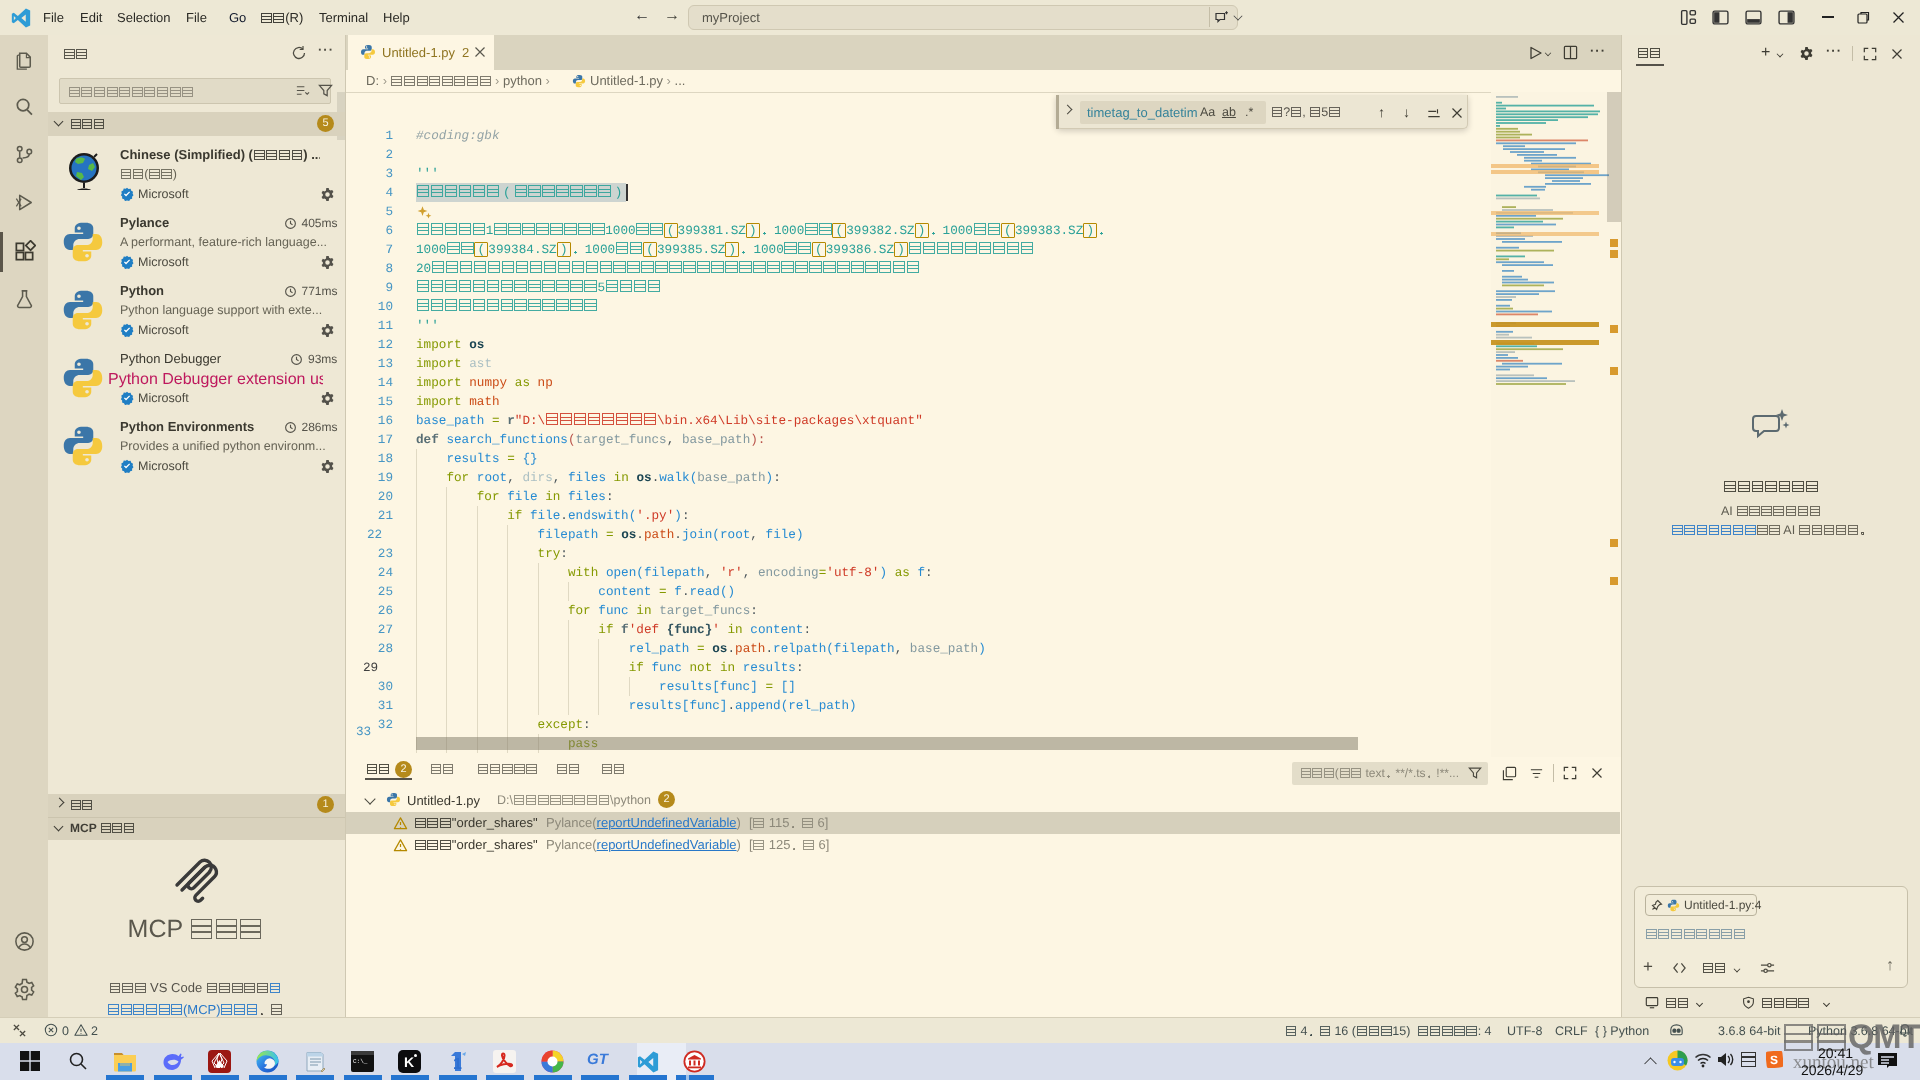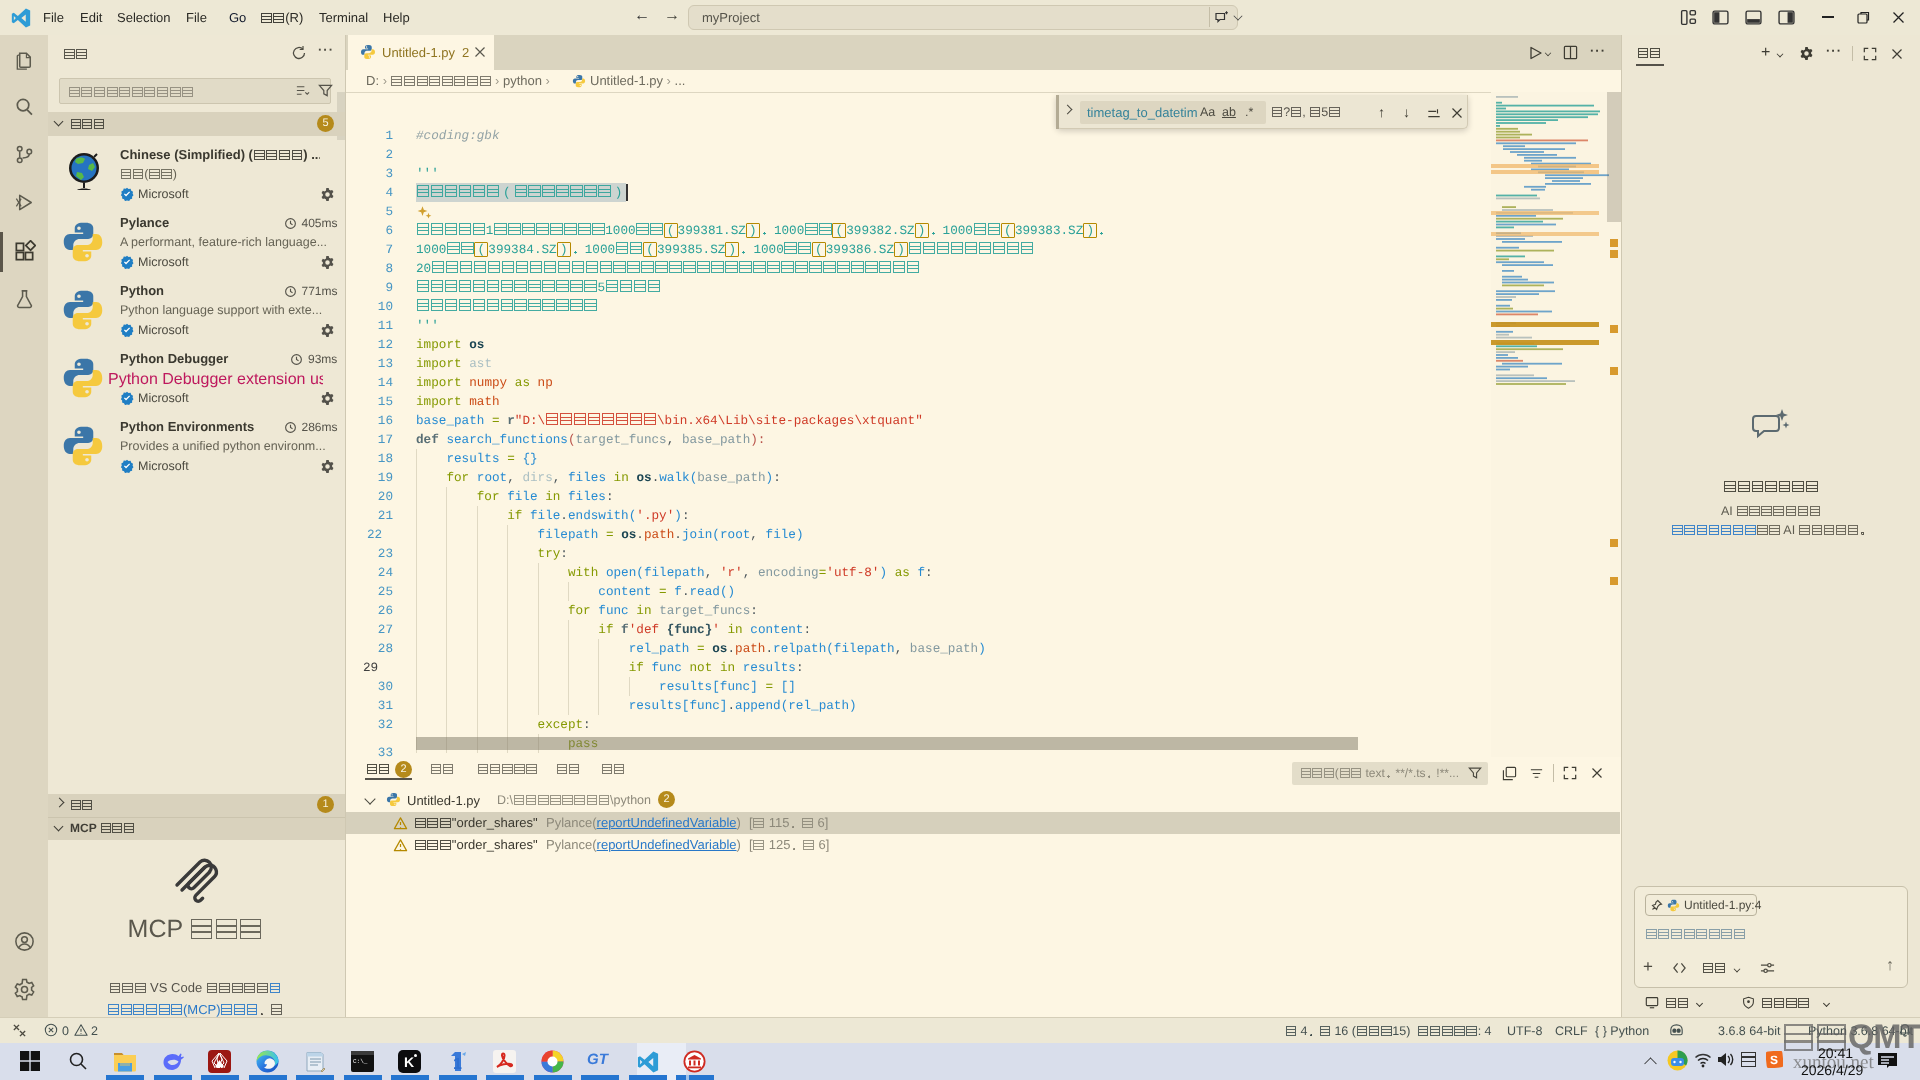--- a/index.html
+++ b/index.html
@@ -181,21 +181,21 @@
 <svg class="abs" style="left:120px;top:323px" width="14" height="14">
     <use href="#verif"></use>
   </svg>
 <div class="abs" style="left:138px;top:323px;font-size:12.5px;color:#4c4a40">Microsoft</div>
 <svg class="abs" style="left:320px;top:323px" width="15" height="15" viewBox="0 0 16 16">
     <path fill="#53514a" d="M9.3 1l.4 1.9c.55.2 1.06.49 1.52.86l1.83-.64 1.3 2.25-1.43 1.25a5.6 5.6 0 0 1 0 1.76l1.43 1.25-1.3 2.25-1.83-.64c-.46.37-.97.66-1.52.86L9.3 15H6.7l-.4-1.9a5.5 5.5 0 0 1-1.52-.86l-1.83.64-1.3-2.25 1.43-1.25a5.6 5.6 0 0 1 0-1.76L1.65 6.37l1.3-2.25 1.83.64c.46-.37.97-.66 1.52-.86L6.7 1zM8 5.6A2.4 2.4 0 1 0 8 10.4 2.4 2.4 0 0 0 8 5.6z"></path>
   </svg>
 <svg class="abs" style="left:61px;top:356px" width="44" height="44">
     <use href="#pylogo"></use>
   </svg>
-<div class="abs" style="left:120px;top:351px;font-weight:bold;color:#3a382f;width:200px;white-space:nowrap;overflow:hidden">Python Debugger</div>
+<div class="abs" style="left:120px;top:351px;font-weight:normal;color:#3a382f;width:200px;white-space:nowrap;overflow:hidden">Python Debugger</div>
 <svg class="abs" style="left:290.0px;top:353px" width="13" height="13" viewBox="0 0 16 16" fill="none" stroke="#55534a" stroke-width="1.4">
     <circle cx="8" cy="8" r="6"></circle>
     <path d="M8 4.5V8l2.5 1.5"></path>
   </svg>
 <div class="abs" style="left:308.0px;top:352px;font-size:12px;color:#55534a">93ms</div>
 <div class="abs" style="left:108px;top:371px;font-size:16px;color:#be185d;width:215px;white-space:nowrap;overflow:hidden">Python Debugger extension using d...</div>
 <svg class="abs" style="left:120px;top:391px" width="14" height="14">
     <use href="#verif"></use>
   </svg>
 <div class="abs" style="left:138px;top:391px;font-size:12.5px;color:#4c4a40">Microsoft</div>
@@ -298,21 +298,21 @@
 <div class="abs mono" style="left:356px;top:546px;width:37px;text-align:right;color:#4796c4">23</div>
 <div class="abs mono" style="left:356px;top:565px;width:37px;text-align:right;color:#4796c4">24</div>
 <div class="abs mono" style="left:356px;top:584px;width:37px;text-align:right;color:#4796c4">25</div>
 <div class="abs mono" style="left:356px;top:603px;width:37px;text-align:right;color:#4796c4">26</div>
 <div class="abs mono" style="left:356px;top:622px;width:37px;text-align:right;color:#4796c4">27</div>
 <div class="abs mono" style="left:356px;top:641px;width:37px;text-align:right;color:#4796c4">28</div>
 <div class="abs mono" style="left:352px;top:660px;width:37px;text-align:center;color:#404040">29</div>
 <div class="abs mono" style="left:356px;top:679px;width:37px;text-align:right;color:#4796c4">30</div>
 <div class="abs mono" style="left:356px;top:698px;width:37px;text-align:right;color:#4796c4">31</div>
 <div class="abs mono" style="left:356px;top:717px;width:37px;text-align:right;color:#4796c4">32</div>
-<div class="abs mono" style="left:356px;top:745px;width:37px;text-align:right;color:#4796c4">33</div>
+<div class="abs mono" style="left:356px;top:724px;width:37px;color:#4796c4">33</div>
 <style>.com{color:#93a3a6}.doc{color:#2AA198}.kw{color:#859900}.st{color:#586e75}.fn{color:#268bd2}.va{color:#268bd2}.pa{color:#82989f}.fade{color:#aabfc3}.mod{color:#CB4B16}.osd{color:#1b4552}.str{color:#cf3a27}.op{color:#859900}.dp{color:#b9534a}.cp{color:#268bd2}.pu{color:#49545a}.fs{color:#31535e}
 .st,.osd,.fs{font-weight:bold}
 .com{font-style:italic}
 .code .cj{width:12.6px;height:12.2px;border-width:1.1px;margin:0 .7px;vertical-align:-1.3px}
 .code .fwp{width:14px}
 .code .dun{width:14px;height:12.2px}
 .uh{display:inline-block;width:14px;height:15px;line-height:14px;text-align:center;border:1px solid #b58900;border-radius:1px}
 </style>
 <div class="abs mono code" style="left:416px;top:128px;height:17px"><span class="com">#coding:gbk</span></div>
 <div class="abs mono code" style="left:416px;top:166px;height:17px"><span class="doc">'''</span></div>

